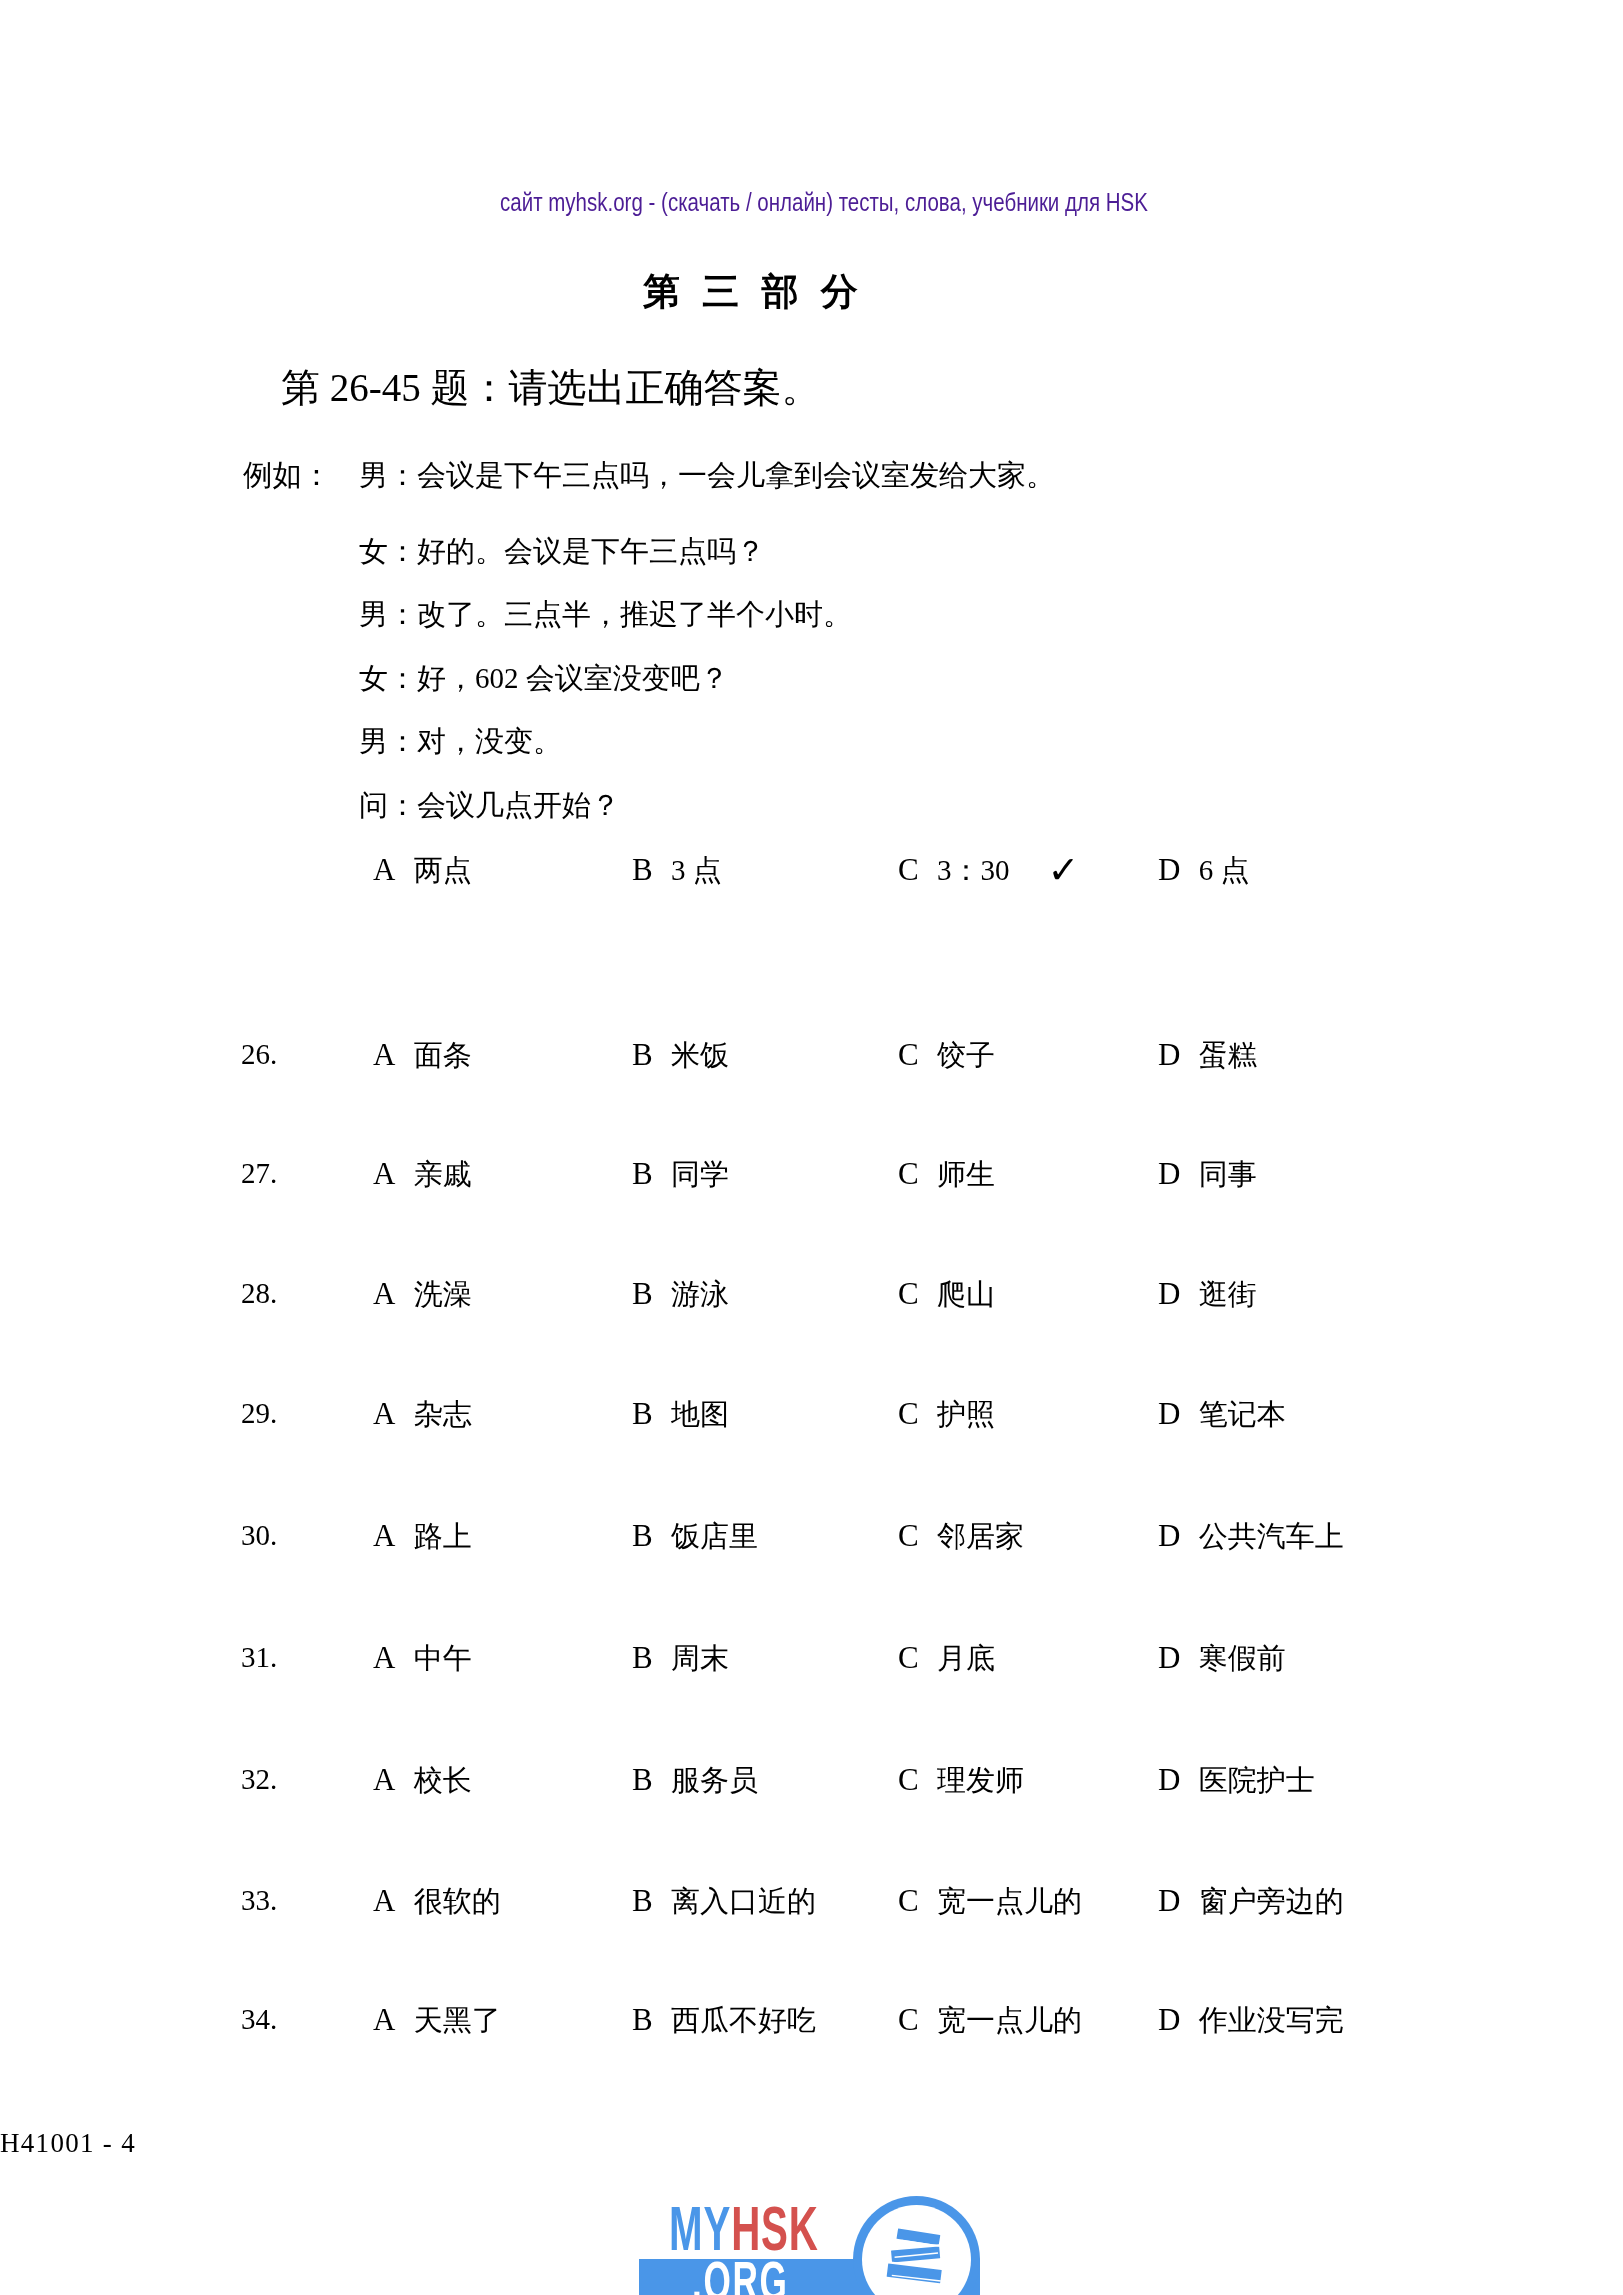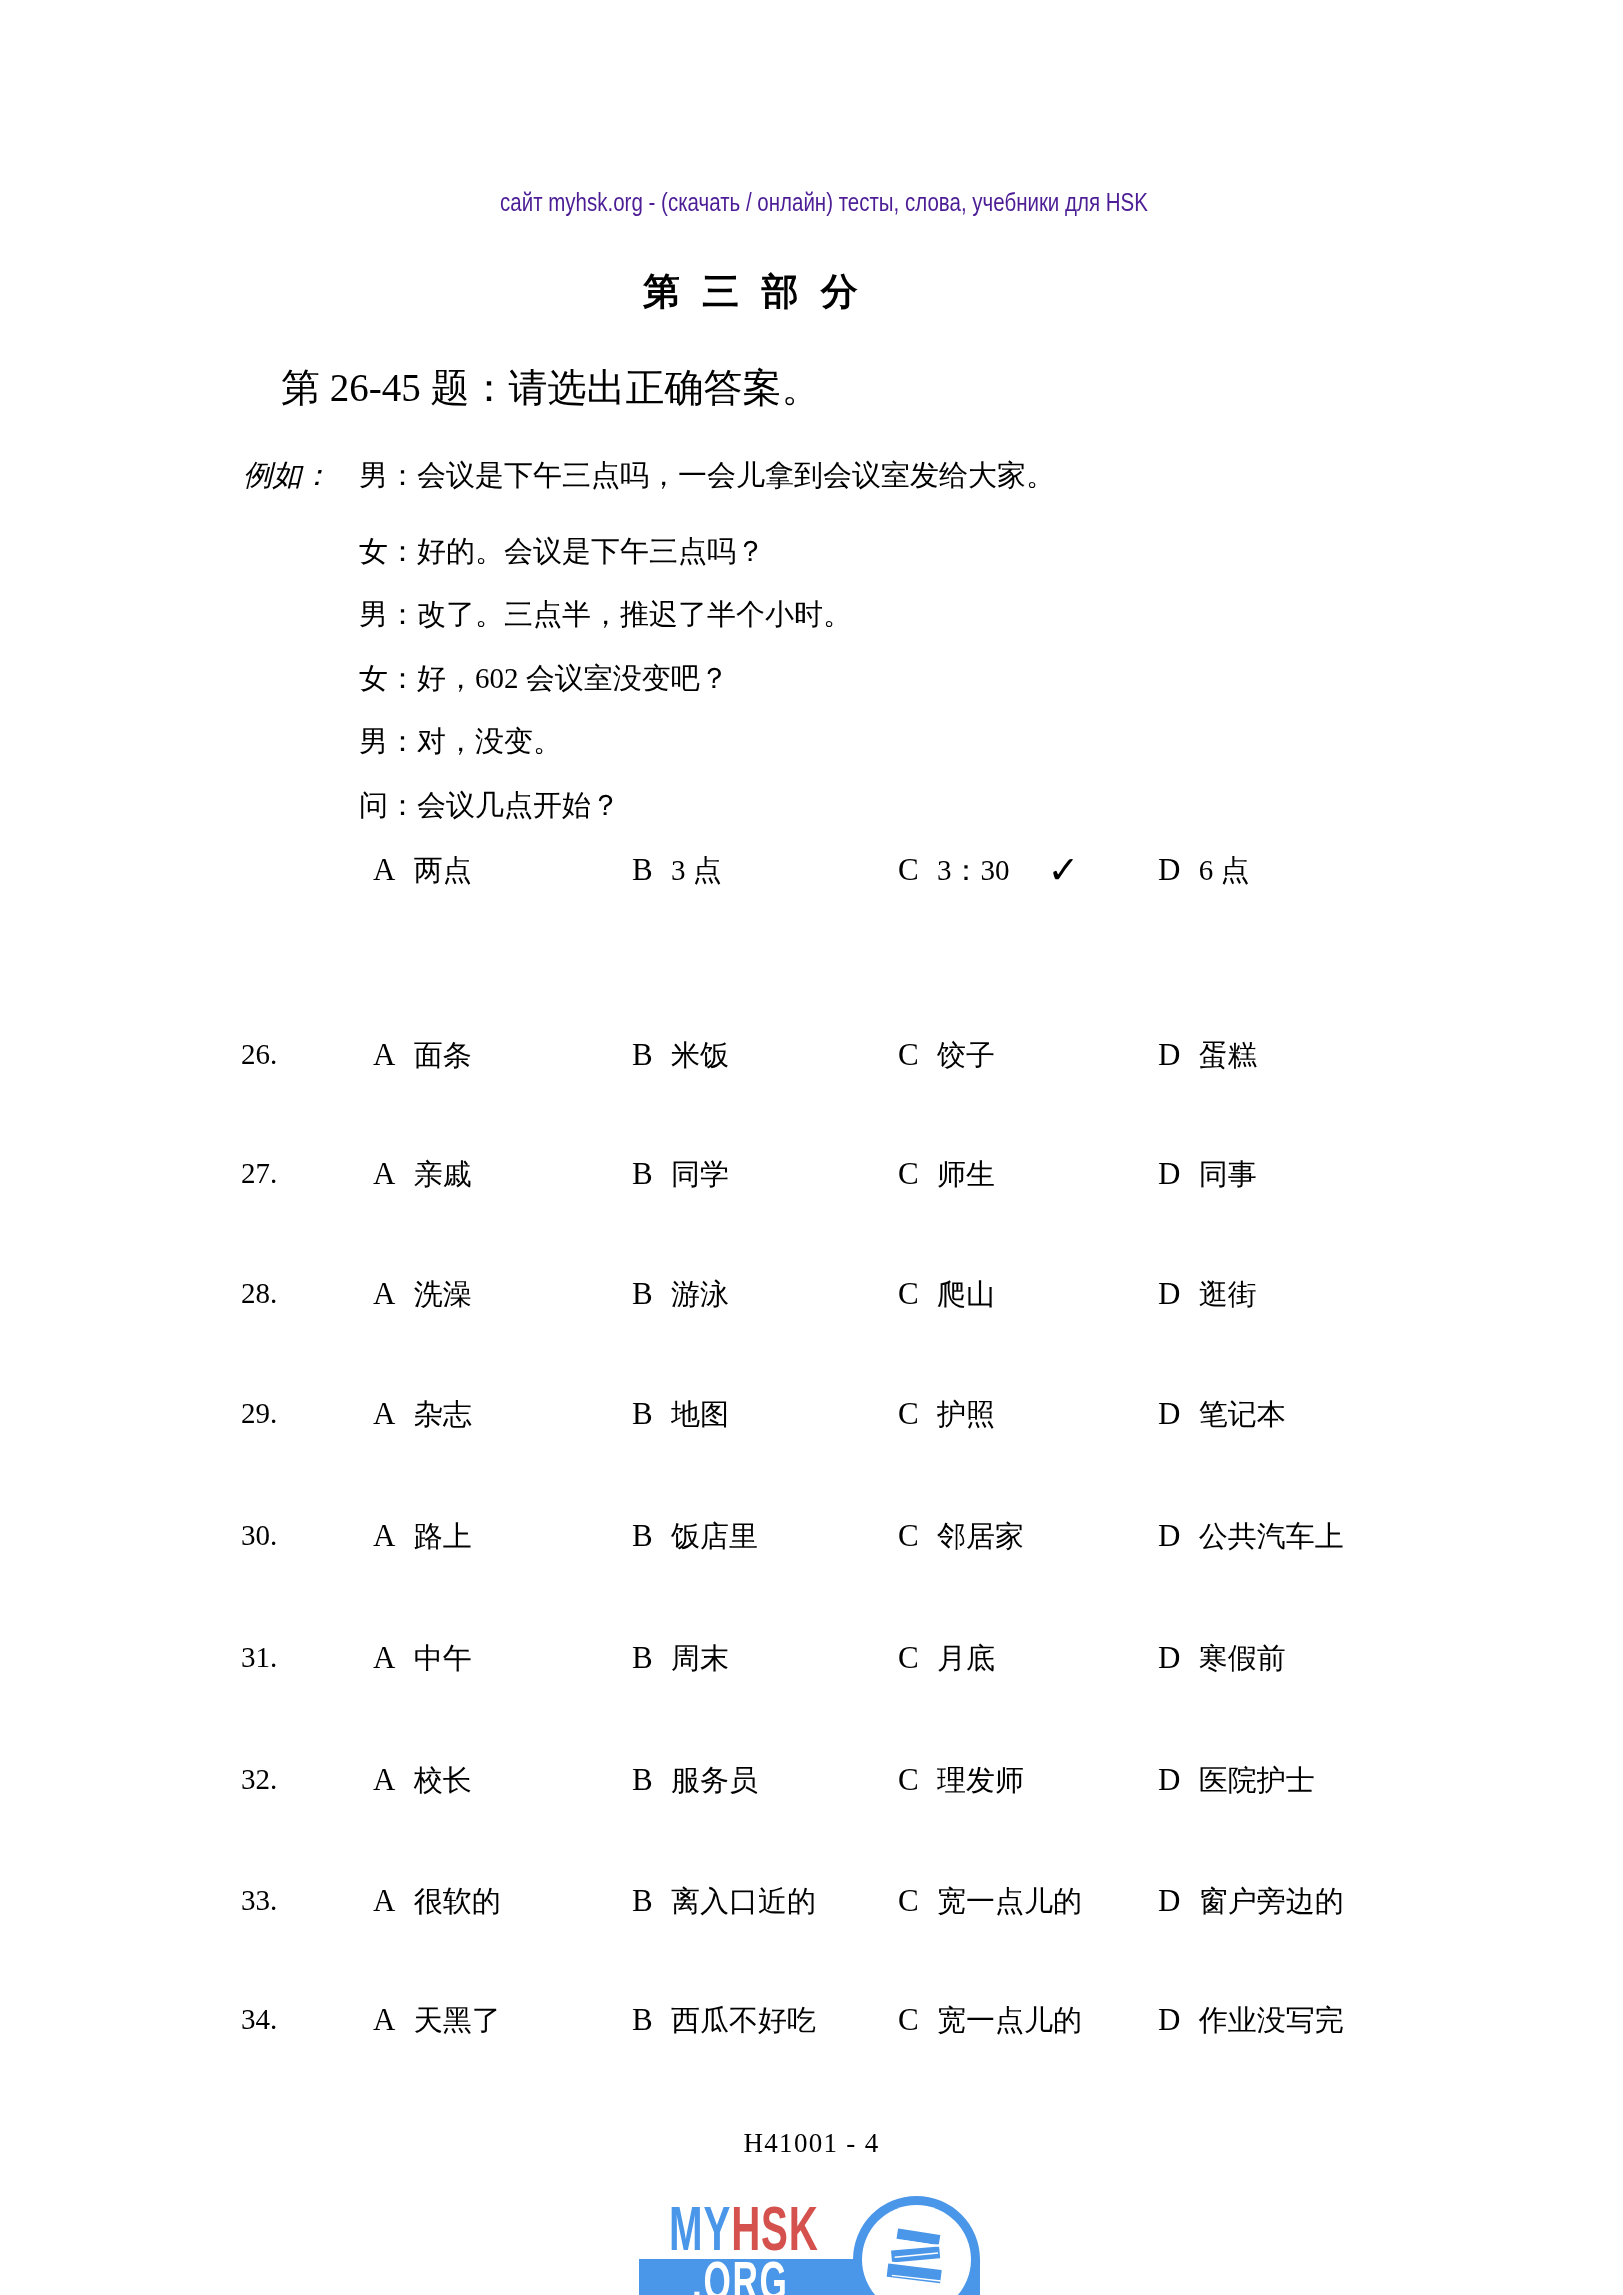--- a/index.html
+++ b/index.html
@@ -13,32 +13,32 @@
   }
   .site-header .squeeze{display:inline-block;transform:scaleX(0.82);transform-origin:50% 50%;}
   .title{
     position:absolute;top:267px;left:0;width:1507px;margin:0;text-align:center;
     font-size:37px;font-weight:bold;letter-spacing:6.5px;
   }
   .instruction{
     position:absolute;top:361px;left:241px;font-size:39px;margin-left:40px;
   }
   .ex-row{position:absolute;left:0;height:43px;line-height:43px;white-space:nowrap;font-size:29px;}
-  .ex-label{position:absolute;left:243px;font-size:29.4px;font-style:italic;}
+  .ex-label{position:absolute;left:243px;font-size:29.4px;}
   .ex-line{position:absolute;left:359px;}
   .ex-options{position:absolute;left:0;top:848px;height:44px;line-height:44px;white-space:nowrap;}
   .opt{position:absolute;white-space:nowrap;}
   .opt .letter{font-size:31px;margin-right:18.3px;}
   .opt .opt-text{font-size:29px;}
   .check{font-size:38px;margin-left:38px;vertical-align:-2.6px;}
   .colA{left:373px;} .colB{left:632px;text-align:right;} .colC{left:898px;} .colD{left:1158px;}
   .q-row{position:absolute;left:0;height:43px;line-height:43px;white-space:nowrap;}
   .q-num{position:absolute;left:241px;font-size:29px;}
   .footer-code{
-    position:absolute;top:2128px;left:0;width:1623px;text-align:center;font-size:27px;letter-spacing:1.3px;
+    position:absolute;top:2128px;left:0;width:1623px;text-align:left;font-size:27px;letter-spacing:1.3px;
   }
   
   .logo-banner{position:absolute;left:639px;top:2259px;width:341px;height:37px;}
   .logo-text{
     position:absolute;left:669px;top:2197px;width:262px;
     font-family:"Liberation Sans", sans-serif;font-weight:bold;font-size:63px;line-height:63px;
     transform:scaleX(0.64);transform-origin:left top;letter-spacing:1.3px;
   }
   .logo-org{
     position:absolute;left:692px;top:2254px;width:249px;

